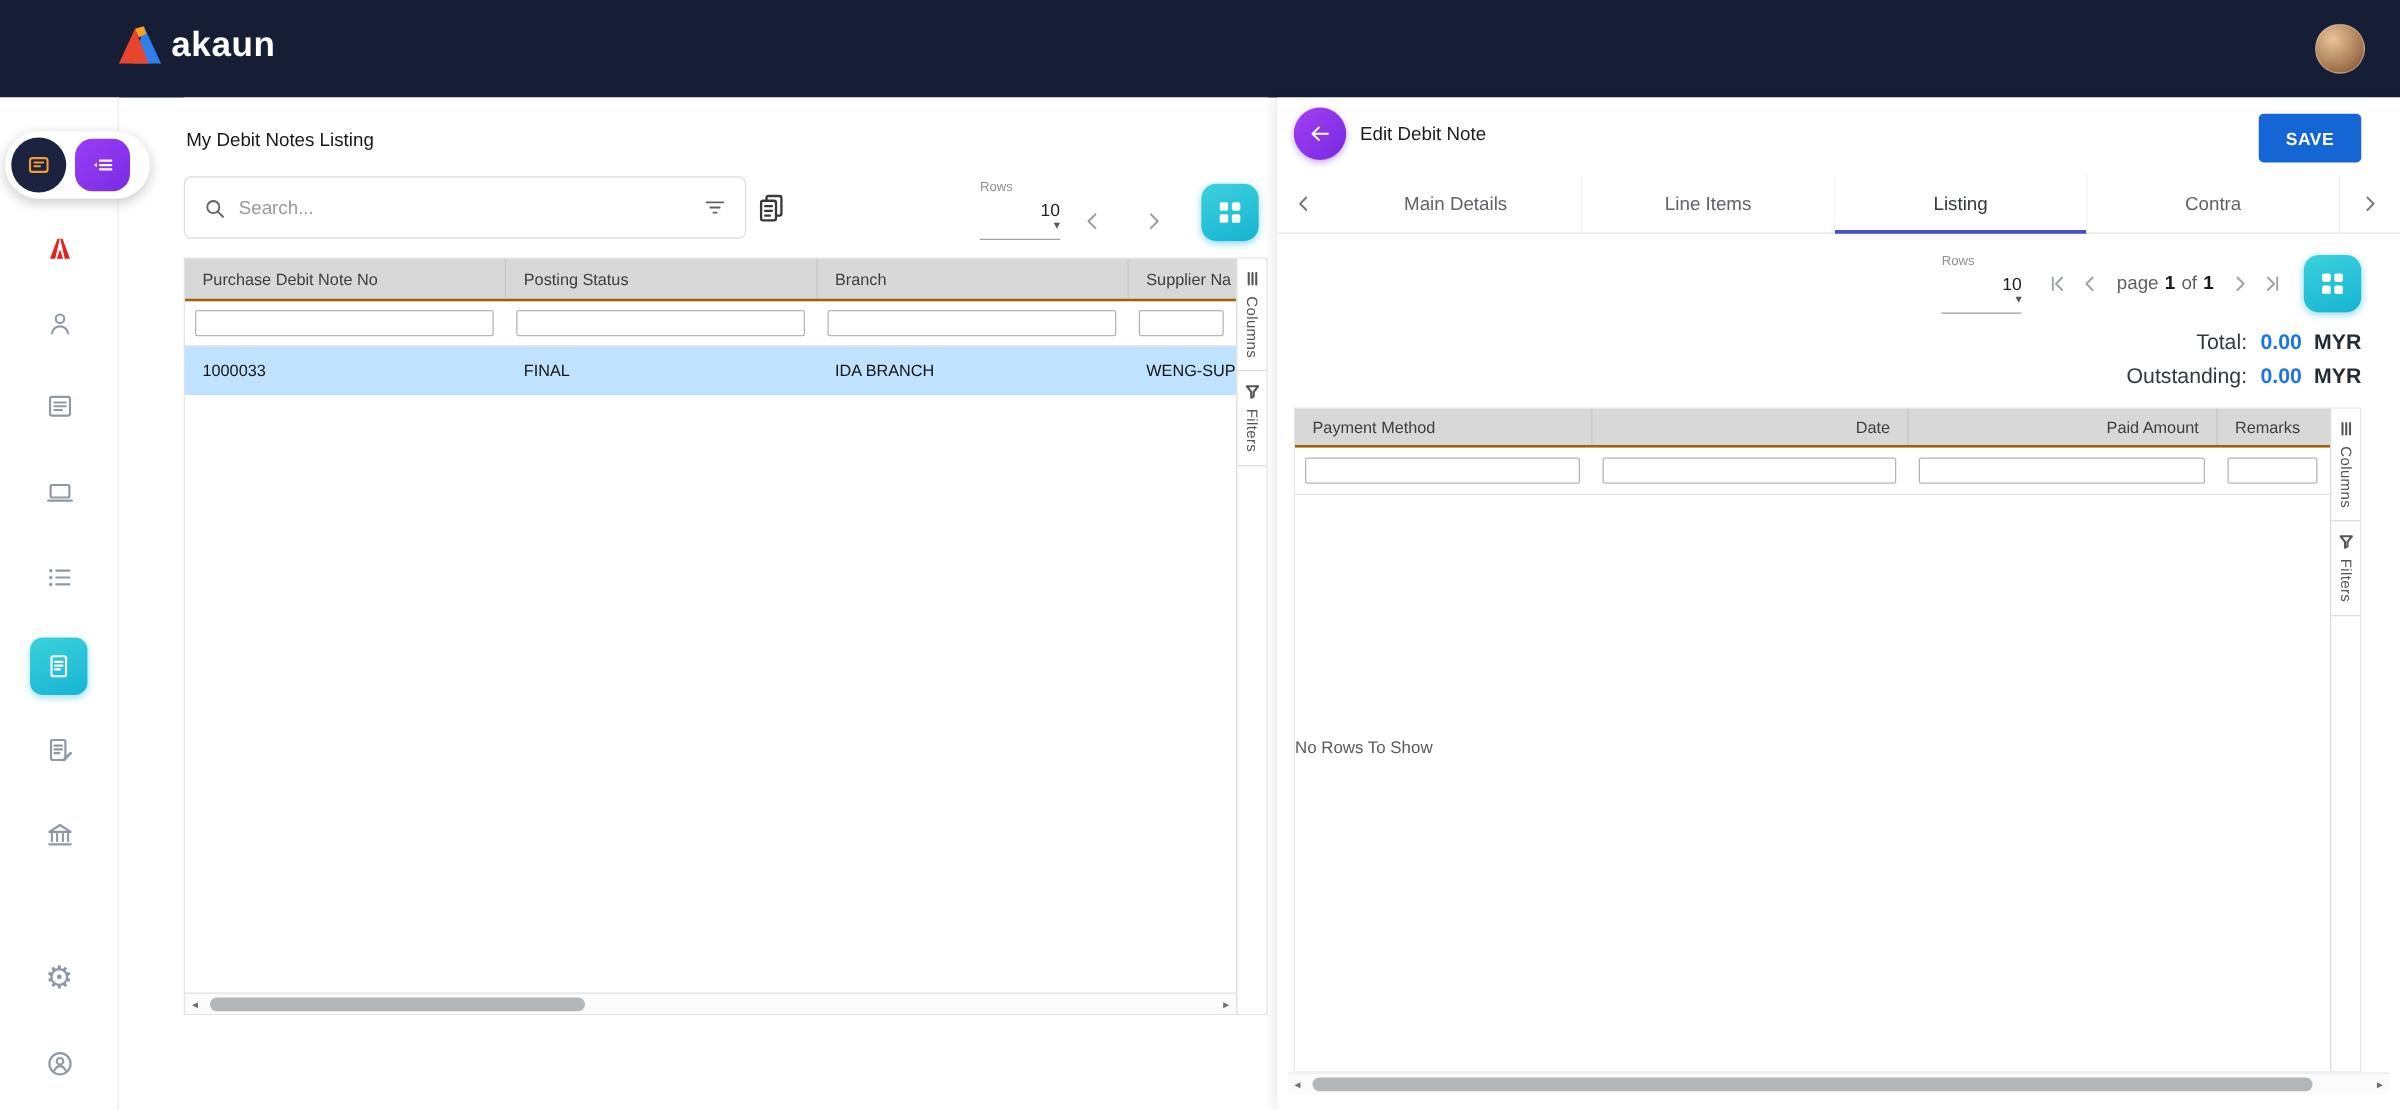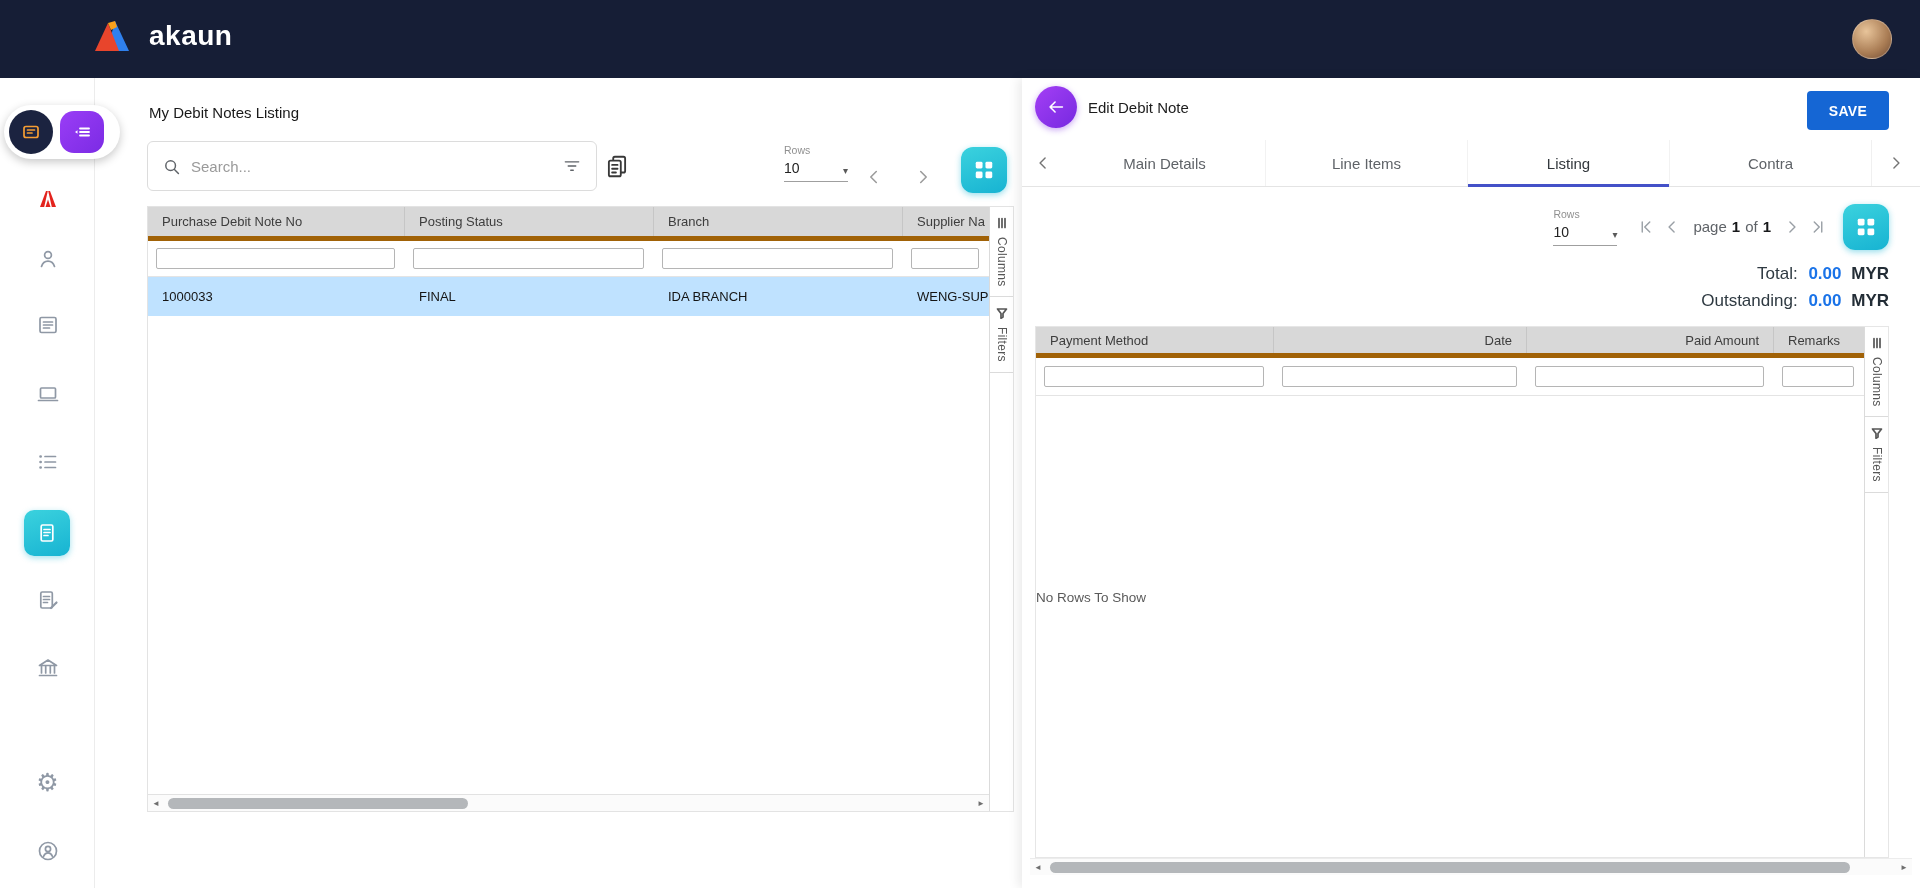--- a/index.html
+++ b/index.html
@@ -3,21 +3,21 @@
 <meta charset="utf-8">
 <style>
   * { box-sizing: border-box; margin: 0; padding: 0; }
   html,body { width:1920px; height:888px; overflow:hidden; background:#fff;
               font-family:"Liberation Sans", sans-serif; }
 
   .ic { fill:none; stroke:currentColor; stroke-width:1.7; stroke-linecap:round; stroke-linejoin:round; }
 
   
   .topbar { position:absolute; left:0; top:0; width:1920px; height:78px; background:#161e36; }
-  .brand { position:absolute; left:95px; top:0; height:72px; display:flex; align-items:center; gap:20px; }
+  .brand { position:absolute; left:95px; top:0; height:72px; display:flex; align-items:center; gap:8px; }
   .brand-text { color:#fff; font-size:28px; font-weight:bold; letter-spacing:.5px; }
   .avatar { position:absolute; right:28px; top:19px; width:40px; height:40px; border-radius:50%;
             background:radial-gradient(circle at 35% 30%, #e8c49a, #a97c54 60%, #6e4a33);
             border:1px solid rgba(255,255,255,.25); cursor:pointer; }
 
   
   .sidebar { position:absolute; left:0; top:78px; width:95px; height:810px; background:#fff;
              border-right:1px solid #ececec; }
   .snav-item { position:absolute; left:0; width:95px; height:26px; display:flex; align-items:center;
                justify-content:center; color:#8f98a5; cursor:pointer; }
@@ -45,36 +45,36 @@
   .search-box input { flex:1; border:none; outline:none; font-size:15px; color:#8b5cf6; min-width:0; }
   .search-box input::placeholder { color:#9a9a9a; }
   .sb-icon { color:#5f6368; flex:0 0 auto; cursor:pointer; }
 
   .copy-btn { position:absolute; left:455px; top:73px; width:30px; height:30px; color:#383838;
               display:flex; align-items:center; justify-content:center; cursor:pointer; }
 
   .rows-ctl { width:64px; }
   .rows-label { font-size:10.5px; color:#909090; }
   .rows-value { margin-top:4px; display:flex; align-items:flex-end; justify-content:space-between;
-                border-bottom:1px solid #9f9f9f; padding-bottom:5px; font-size:14px; color:#222; cursor:pointer; }
+                border-bottom:1px solid #9f9f9f; padding-bottom:5px; font-size:14px; color:#222; cursor:pointer;flex-direction:column; }
   .caret { font-size:10px; color:#5a5a5a; line-height:1; }
   .lp-rows { position:absolute; left:637px; top:66px; }
 
   .pg-chev { position:absolute; top:88px; width:22px; height:22px; color:#9b9b9b; cursor:pointer; }
   .pg-prev { left:716px; } .pg-next { left:765px; }
 
   .grid-btn { width:46px; height:46px; border-radius:12px;
               background:linear-gradient(160deg,#3bd2de 0%,#17b3d2 100%); display:flex; align-items:center;
               justify-content:center; cursor:pointer; box-shadow:0 2px 6px rgba(23,179,210,.45); border:none; }
   .lp-gridbtn { position:absolute; left:814px; top:69px; }
 
   .lp-grid { position:absolute; left:0; top:128px; width:867px; height:606px; border:1px solid #e3e3e3;
              display:flex; background:#fff; }
   .grid-table { flex:1; display:flex; flex-direction:column; min-width:0; }
-  .hdr-row { display:grid; background:#d8d8d8; border-bottom:5px solid #a16207; }
+  .hdr-row { display:grid; background:#d8d8d8; border-bottom:2px solid #a16207; }
   .lp-cols { grid-template-columns:257px 249px 249px 1fr; }
   .hdr-cell { font-size:13px; color:#3d3d3d; padding-left:14px; border-right:1px solid #c6c6c6;
               white-space:nowrap; overflow:hidden; cursor:pointer; display:flex; align-items:center; }
   .hdr-cell:last-child { border-right:none; }
   .h34 { height:34px; } .h31 { height:31px; }
   .filter-row { display:grid; border-bottom:1px solid #e4e4e4; align-items:center; }
   .h36 { height:36px; } .h38 { height:38px; }
   .filter-cell { padding:0 10px 0 8px; min-width:0; }
   .filter-cell input { width:100%; height:21px; border:1px solid #b5b5b5; border-radius:2px; outline:none;
                        padding:0 5px; font-size:12px; color:#333; }

